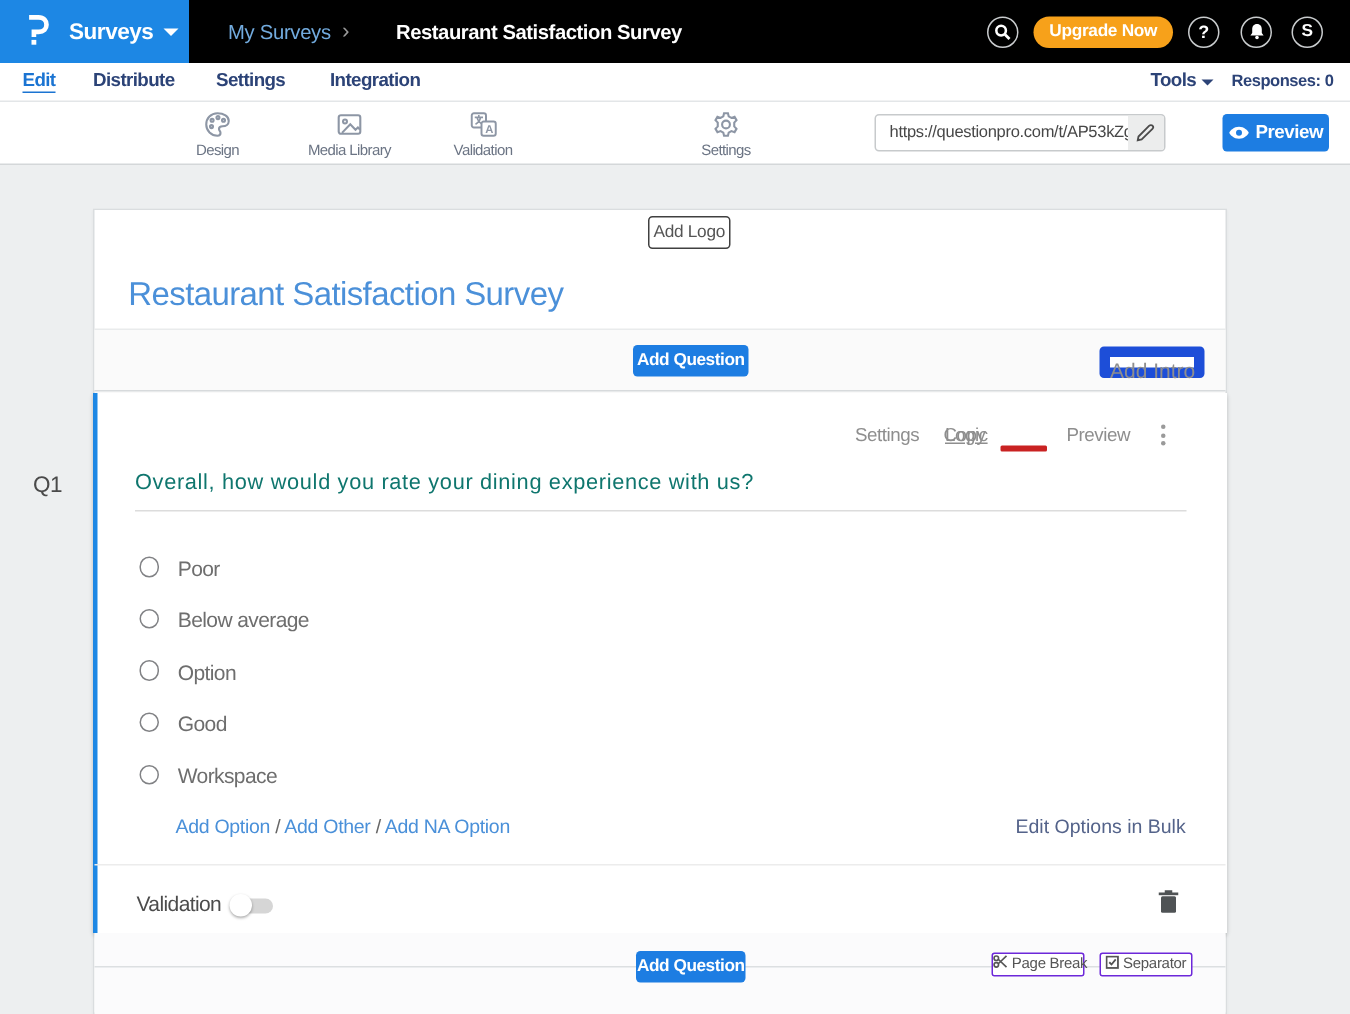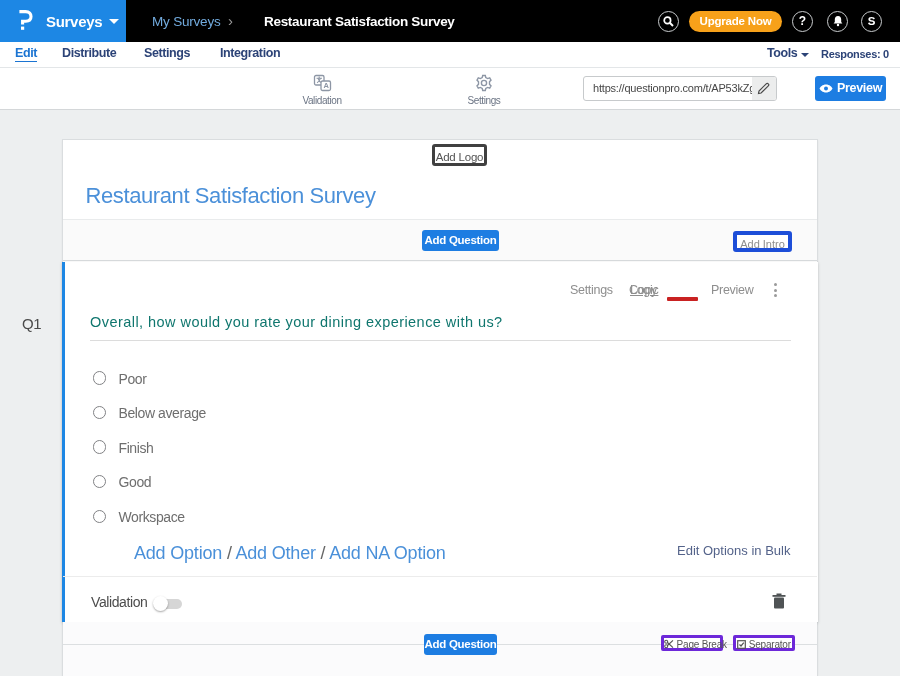--- a/index.html
+++ b/index.html
@@ -30,51 +30,51 @@
   .tab .lbl { position:absolute; top:27px; width:100%; font-size:10px; letter-spacing:-.4px; color:#6b7484; }
   .tab svg { position:absolute; top:5px; left:34px; }
   #tab-workspace { background:#e6e7e8; }
   #urlbox { left:583px; top:8px; width:194px; height:25px; background:#fff; border:1px solid #c7cacc; border-radius:3px; overflow:hidden; }
   #urltext { position:absolute; left:9px; top:5px; font-size:11px; color:#474747; white-space:nowrap; letter-spacing:-.2px; }
   #urlpencil { position:absolute; right:0; top:0; width:24px; height:23px; background:#eceded; }
   #previewbtn { left:815px; top:8px; width:71px; height:25px; background:#1d7de2; border-radius:3px; color:#fff; font-size:12.5px; font-weight:700; text-align:center; line-height:25px; letter-spacing:-.3px; }
 
   
   #card { left:62px; top:139px; width:756px; height:537px; background:#fff; border:1px solid #dadddf; box-shadow:0 1px 2px rgba(0,0,0,.05); }
-  #addlogo { left:432px; top:144px; width:55px; height:22px; background:#fff; border:3px solid #404040; border-radius:3px; font-size:11.5px; color:#555; text-align:center; line-height:20px; letter-spacing:-.2px; }
+  #addlogo { left:432px; top:144px; width:55px; height:22px; background:#fff; border:1px solid #404040; border-radius:3px; font-size:11.5px; color:#555; text-align:center; line-height:20px; letter-spacing:-.2px; }
   #title { left:85.5px; top:183px; font-size:22px; color:#4b90d9; letter-spacing:-.4px; }
   #hdrline { left:63px; top:219px; width:754px; height:1px; background:#e9ebec; }
   .bluebtn { background:#1d7de2; border-radius:3px; color:#fff; font-size:11.5px; font-weight:700; text-align:center; letter-spacing:-.3px; }
   #addq1 { left:422px; top:230px; width:77px; height:21px; line-height:21px; }
-  #addintro { left:733px; top:231px; width:59px; height:21px; line-height:19px; background:#fff; border:4px solid #1d4ed8; border-radius:3px; color:#8e8e8e; font-size:11px; text-align:center; }
+  #addintro { left:733px; top:231px; width:70px; height:21px; line-height:19px; background:#fff; border:7px solid #1d4ed8; border-radius:3px; color:#8e8e8e; font-size:14px; text-align:center; }
   #row2line { left:63px; top:260px; width:754px; height:1px; background:#d8dbdd; }
 
   
   #qcard { left:62px; top:262px; width:756px; height:360px; background:#fff; border-left:3.5px solid #1d87e4; box-shadow:0 1px 3px rgba(0,0,0,.18); }
   #q1lbl { left:22px; top:315px; font-size:15px; color:#4a4a4a; letter-spacing:-.3px; }
   .qmenu { top:283px; font-size:12.5px; color:#8e8e8e; letter-spacing:-.3px; }
   #redbar { left:667px; top:297px; width:31px; height:4px; background:#c92222; border-radius:1px; }
   #dots { left:774px; top:283px; }
   #dots span { display:block; width:3px; height:3px; border-radius:50%; background:#9a9a9a; margin:0 0 2.5px 0; }
   #qtext { left:90px; top:314px; font-size:14.5px; color:#0f766e; letter-spacing:.45px; }
   #qunder { left:90px; top:340px; width:701px; height:1px; background:#dcdcdc; }
   .radio { left:92.5px; width:13.5px; height:13.5px; border:1.5px solid #818285; border-radius:50%; background:#fff; }
   .optlbl { left:118.5px; font-size:14px; color:#6e6e6e; letter-spacing:-.4px; }
-  #addopts { left:117px; top:543px; font-size:18px; color:#4a90d9; letter-spacing:-.2px;margin-left:17px; }
+  #addopts { left:117px; top:543px; font-size:13px; color:#4a90d9; letter-spacing:-.2px; }
   #bulk { left:677px; top:543px; font-size:13px; color:#54638a; font-weight:400; }
   #valline { left:63px; top:576px; width:754px; height:1px; background:#ececec; }
   #vallbl { left:91px; top:594px; font-size:14px; color:#4c4c4c; letter-spacing:-.4px; }
   #toggletrack { left:155px; top:599px; width:27px; height:10px; background:#d6d6d6; border-radius:5px; }
   #toggleknob { left:153px; top:596px; width:15px; height:15px; background:#fff; border-radius:50%; box-shadow:0 1px 2px rgba(0,0,0,.35); }
 
   
   #botstrip { left:63px; top:622px; width:754px; height:54px; background:#fbfbfc; }
   #botline { left:63px; top:644px; width:754px; height:1px; background:#dcdfe1; }
   #addq2 { left:424px; top:634px; width:73px; height:21px; line-height:21px; }
-  .minibtn { top:635px; height:16px; background:#fff; border:3px solid #6d28d9; border-radius:2px; font-size:10px; color:#555; line-height:14px; text-align:center; letter-spacing:-.2px; }
+  .minibtn { top:635px; height:16px; background:#fff; border:1px solid #6d28d9; border-radius:2px; font-size:10px; color:#555; line-height:14px; text-align:center; letter-spacing:-.2px; }
 </style>
 </head>
 <body>
 
 <div class="abs" id="topbar">
   <div class="abs" id="logoblock">
     <svg class="abs" style="left:17px;top:10px" width="16" height="22" viewBox="0 0 16 22">
       <path d="M2.4 1.6 H8.6 C12.4 1.6 14 4 14 6.5 C14 9.2 12.2 11.2 8.8 11.2 L5.6 11.2 L5.6 14.6" fill="none" stroke="#fff" stroke-width="3.1"></path>
       <rect x="4.0" y="16.6" width="3.2" height="3.2" fill="#fff"></rect>
     </svg>
@@ -105,20 +105,38 @@
   <span class="abs navitem" id="nav-edit" style="left:15px">Edit</span>
   <span class="abs navitem" style="left:62px">Distribute</span>
   <span class="abs navitem" style="left:144px">Settings</span>
   <span class="abs navitem" style="left:220px">Integration</span>
   <span class="abs navitem" style="left:767px">Tools</span>
   <span class="abs caret" style="left:801px;top:10.5px;border-top-color:#2c4377;border-left-width:4px;border-right-width:4px;border-top-width:4.5px"></span>
   <span class="abs navitem" style="left:821px;font-size:11px;letter-spacing:-.3px;top:6px">Responses: 0</span>
 </div>
 
 <div class="abs" id="toolbar">
+  <div class="abs tab" style="left:101px">
+    <svg width="20" height="20" viewBox="0 0 20 20" fill="none" stroke="#8d96a5" stroke-width="1.4">
+      <path d="M10 2.5 C5.6 2.5 2.5 5.8 2.5 10 C2.5 14.2 5.8 17.5 10 17.5 C11.4 17.5 12 16.7 12 15.7 C12 14.4 11 14.2 11 13 C11 11.8 12 11.2 13.4 11.2 C15.6 11.2 17.5 9.8 17.5 7.6 C17.5 4.6 14.2 2.5 10 2.5 Z"></path>
+      <circle cx="6.4" cy="7.2" r="1"></circle>
+        <circle cx="10.3" cy="5.4" r="1"></circle>
+        <circle cx="14" cy="7.2" r="1"></circle>
+        <circle cx="6" cy="11.4" r="1"></circle>
+    </svg>
+    <div class="lbl">Design</div>
+  </div>
+  <div class="abs tab" style="left:189px">
+    <svg width="20" height="20" viewBox="0 0 20 20" fill="none" stroke="#8d96a5" stroke-width="1.4">
+      <rect x="2.8" y="3.8" width="14.4" height="12.4" rx="1.5"></rect>
+      <circle cx="7" cy="8" r="1.3"></circle>
+      <path d="M5 15.6 L10.5 9.8 L14 13.5 L15.6 12 L17 13.4"></path>
+    </svg>
+    <div class="lbl">Media Library</div>
+  </div>
   <div class="abs tab" style="left:278px">
     <svg width="21" height="20" viewBox="0 0 21 20" fill="none" stroke="#8d96a5" stroke-width="1.3">
       <rect x="2.5" y="2.5" width="9.5" height="9.5" rx="1.5"></rect>
       <path d="M4.5 5.2 L10 5.2 M7.2 3.6 L7.2 5.2 M5 9.8 C6.5 9 8 7.2 8.3 5.4 M6.1 5.6 C6.6 7.4 8.2 9.2 9.8 9.8" stroke-width="1.1"></path>
       <rect x="9" y="8" width="9.5" height="9.5" rx="1.5" fill="#fff"></rect>
       <text x="11.5" y="15.4" font-size="7.5" font-weight="bold" fill="#8d96a5" stroke="none" font-family="Liberation Sans, sans-serif">A</text>
     </svg>
     <div class="lbl">Validation</div>
   </div>
   <div class="abs tab" style="left:440px">
@@ -165,21 +183,21 @@
     <span></span>
   </div>
 <span class="abs" id="qtext">Overall, how would you rate your dining experience with us?</span>
 <div class="abs" id="qunder"></div>
 
 <div class="abs radio" style="top:371px"></div>
 <span class="abs optlbl" style="top:370.5px">Poor</span>
 <div class="abs radio" style="top:405.5px"></div>
 <span class="abs optlbl" style="top:405px">Below average</span>
 <div class="abs radio" style="top:440px"></div>
-<span class="abs optlbl" style="top:439.5px">Finish</span>
+<span class="abs optlbl" style="top:439.5px">Option</span>
 <div class="abs radio" style="top:474.5px"></div>
 <span class="abs optlbl" style="top:474px">Good</span>
 <div class="abs radio" style="top:509.5px"></div>
 <span class="abs optlbl" style="top:509px">Workspace</span>
 
 <span class="abs" id="addopts">Add Option <span style="color:#666"> / </span>Add Other<span style="color:#666"> / </span>Add NA Option</span>
 <span class="abs" id="bulk">Edit Options in Bulk</span>
 <div class="abs" id="valline"></div>
 <span class="abs" id="vallbl">Validation</span>
 <div class="abs" id="toggletrack"></div>

